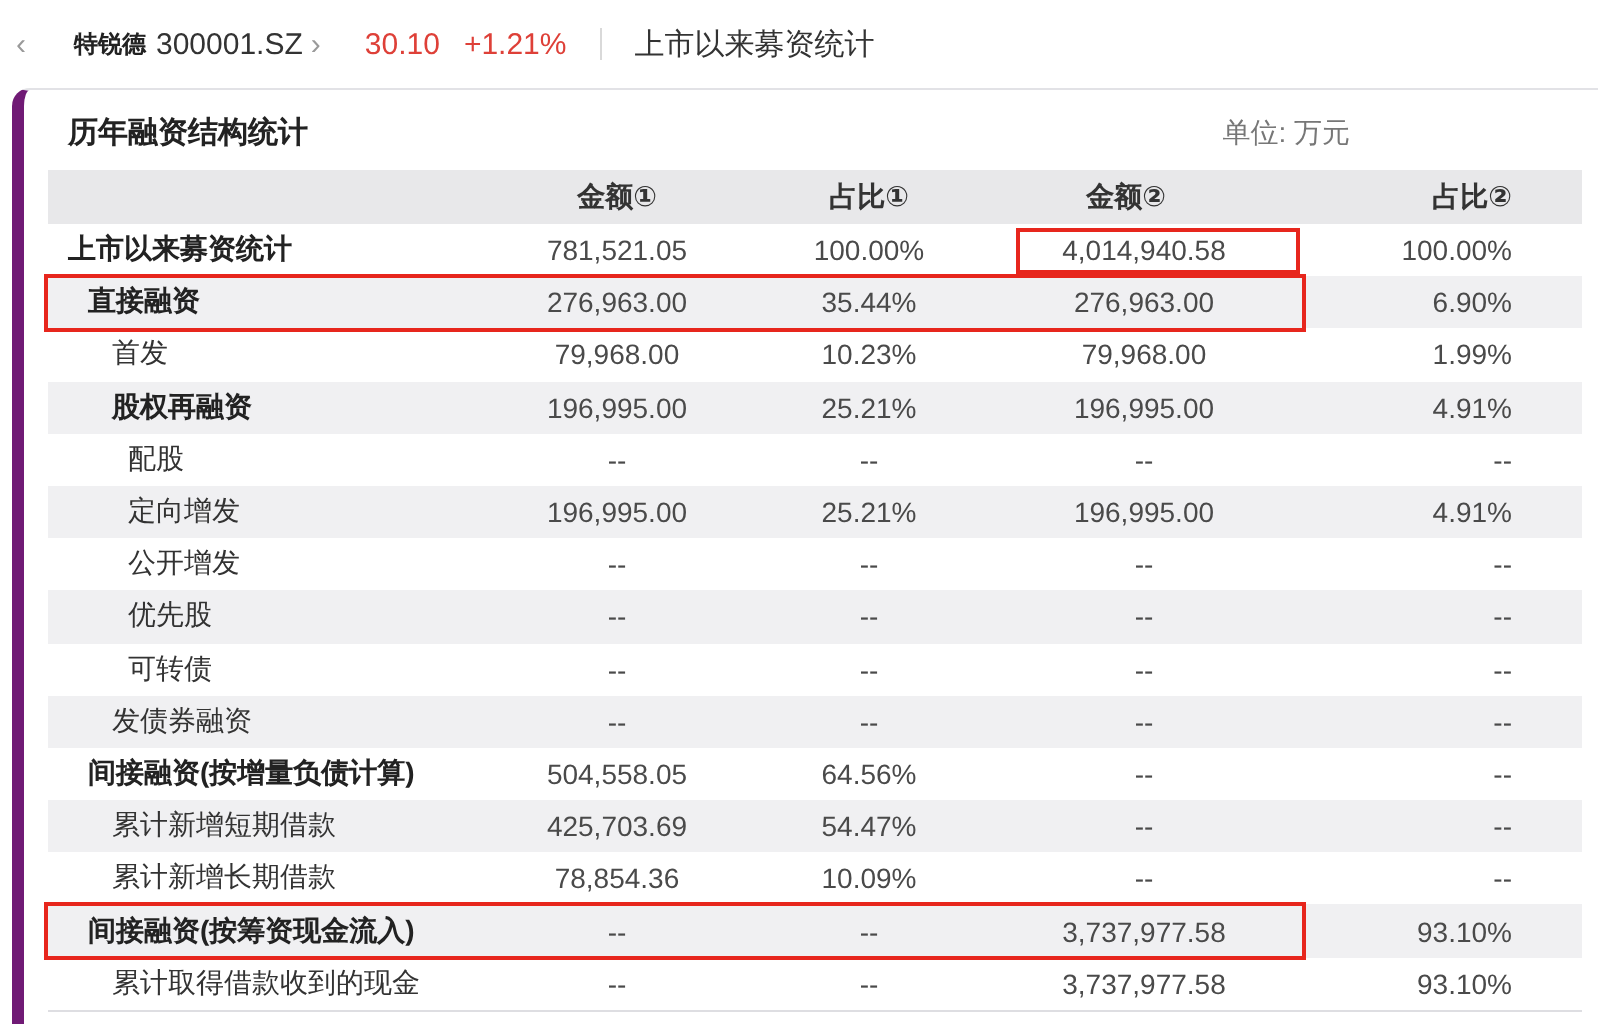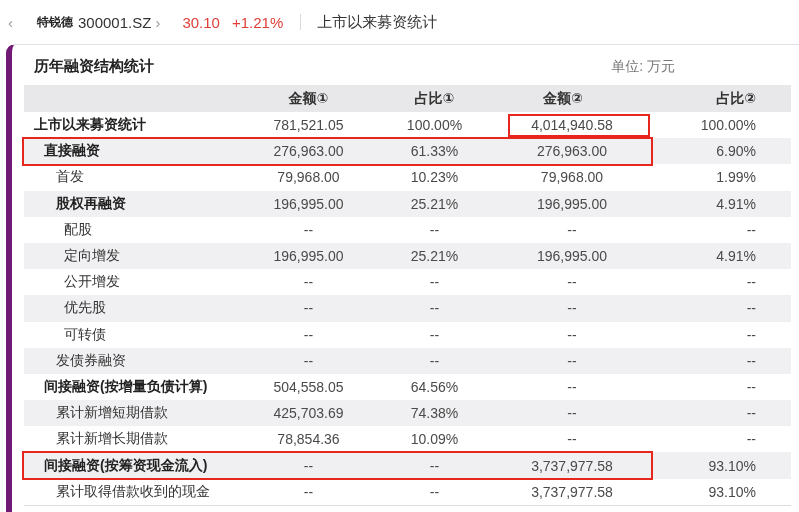--- a/index.html
+++ b/index.html
@@ -85,21 +85,21 @@
           <div class="cell c-label ind0 b">上市以来募资统计</div>
           <div class="cell c1">781,521.05</div>
           <div class="cell c2">100.00%</div>
           <div class="cell c3 hl-cell">4,014,940.58</div>
           <div class="cell c4">100.00%</div>
           <div class="cell pad-r"></div>
         </div>
         <div class="row stripe hl">
           <div class="cell c-label ind1 b">直接融资</div>
           <div class="cell c1">276,963.00</div>
-          <div class="cell c2">61.33%</div>
+          <div class="cell c2">35.44%</div>
           <div class="cell c3">276,963.00</div>
           <div class="cell c4">6.90%</div>
           <div class="cell pad-r"></div>
         </div>
         <div class="row">
           <div class="cell c-label ind2">首发</div>
           <div class="cell c1">79,968.00</div>
           <div class="cell c2">10.23%</div>
           <div class="cell c3">79,968.00</div>
           <div class="cell c4">1.99%</div>
@@ -165,21 +165,21 @@
           <div class="cell c-label ind1 b">间接融资(按增量负债计算)</div>
           <div class="cell c1">504,558.05</div>
           <div class="cell c2">64.56%</div>
           <div class="cell c3">--</div>
           <div class="cell c4">--</div>
           <div class="cell pad-r"></div>
         </div>
         <div class="row stripe">
           <div class="cell c-label ind2">累计新增短期借款</div>
           <div class="cell c1">425,703.69</div>
-          <div class="cell c2">74.38%</div>
+          <div class="cell c2">54.47%</div>
           <div class="cell c3">--</div>
           <div class="cell c4">--</div>
           <div class="cell pad-r"></div>
         </div>
         <div class="row">
           <div class="cell c-label ind2">累计新增长期借款</div>
           <div class="cell c1">78,854.36</div>
           <div class="cell c2">10.09%</div>
           <div class="cell c3">--</div>
           <div class="cell c4">--</div>

